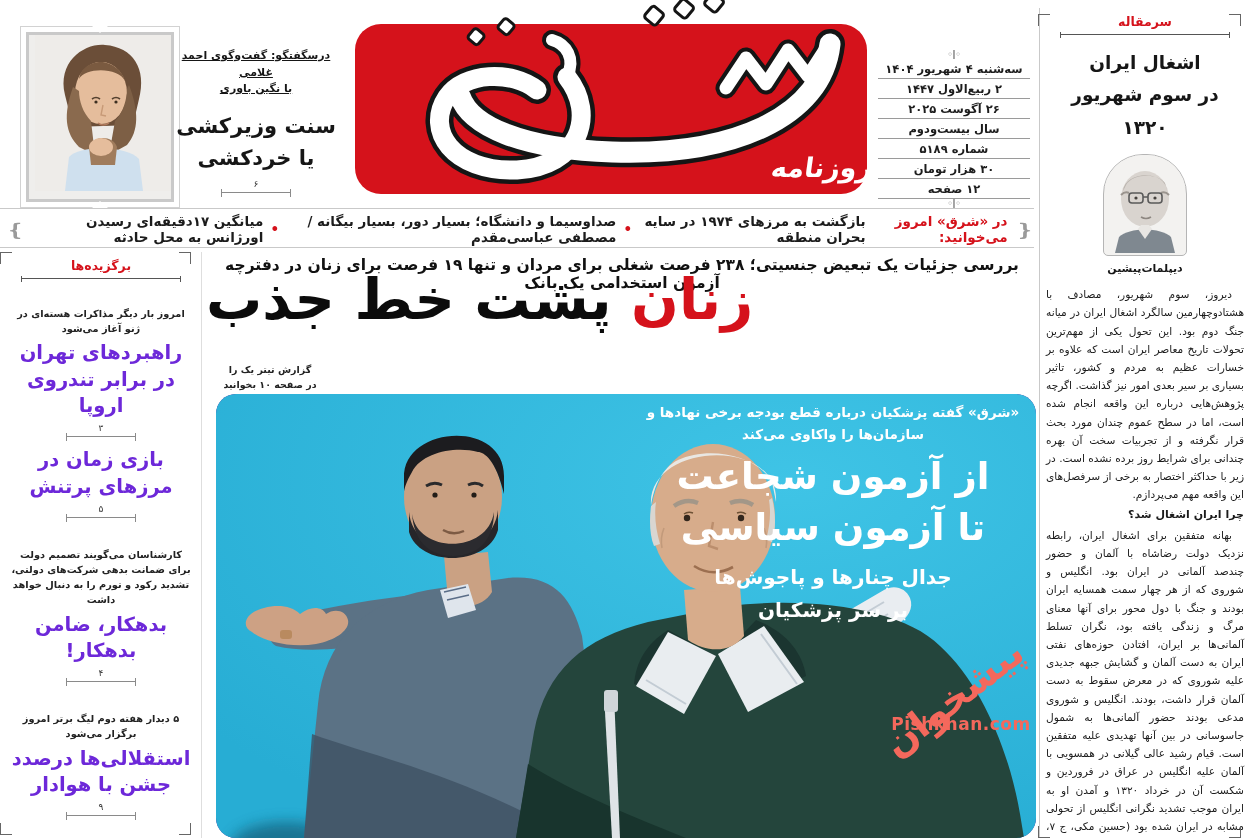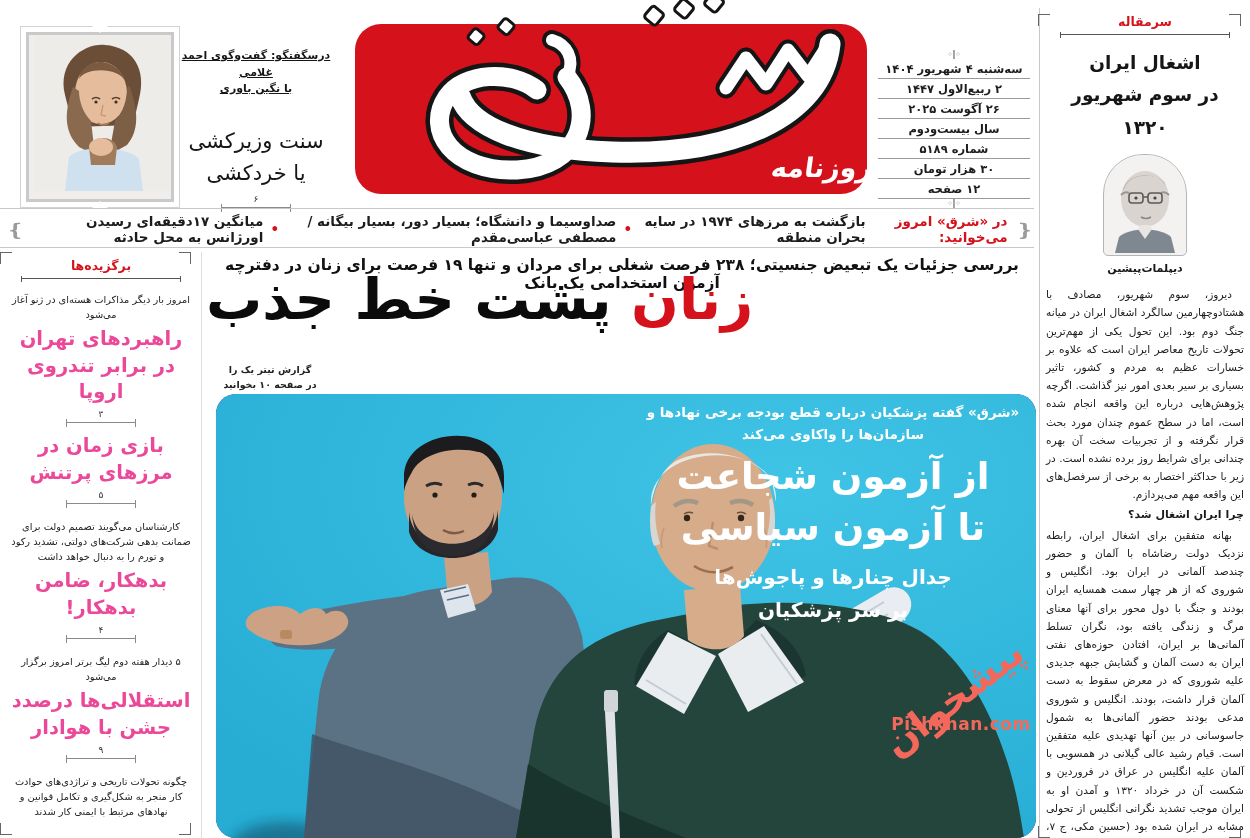--- a/index.html
+++ b/index.html
@@ -9,21 +9,21 @@
   .hairline{background:#c9c9c9;}
   
   .photo-frame{left:20px;top:26px;width:148px;height:170px;border:1px solid #d2d2d2;background:#fff;padding:5px;}
   .photo-frame .inner{width:100%;height:100%;border:3px solid #c9c9c9;box-sizing:border-box;background:#efeeec;overflow:hidden;}
   .notch{position:absolute;left:50%;transform:translateX(-50%);width:0;height:0;border-left:8px solid transparent;border-right:8px solid transparent;}
   .notch.top{top:-1px;border-top:7px solid #fff;}
   .notch.top:after{content:"";}
   .notch.bottom{bottom:-1px;border-bottom:7px solid #fff;}
   .interview{left:172px;top:48px;width:168px;text-align:center;}
   .interview .kick{font-size:11px;font-weight:bold;line-height:1.5;text-decoration:underline;}
-  .interview .ttl{font-size:21px;font-weight:normal;line-height:1.55;margin-top:27px;}
+  .interview .ttl{font-size:21px;font-weight:bold;line-height:1.55;margin-top:12px;}
   .pagemark{width:70px;margin:8px auto 0;position:relative;height:16px;}
   .pagemark .num{position:absolute;top:-4px;left:50%;transform:translateX(-50%);font-size:9px;color:#333;background:#fff;padding:0 4px;}
   .pagemark .bar{position:absolute;left:0;right:0;top:9px;border-top:1px solid #8a8a8a;}
   .pagemark .bar:before,.pagemark .bar:after{content:"";position:absolute;top:-4px;width:1px;height:8px;background:#8a8a8a;}
   .pagemark .bar:before{left:0;} .pagemark .bar:after{right:0;}
   .logo{left:352px;top:0px;width:522px;height:205px;}
   .logo-sub{left:770px;top:152px;width:104px;color:#fff;font-size:27px;font-weight:bold;transform:skewX(-8deg);text-align:center;}
   .dateline{left:878px;top:50px;width:152px;font-size:11.5px;font-weight:bold;color:#1d1d1d;}
   .dateline .row{border-bottom:1px solid #9a9a9a;text-align:center;padding:2.5px 0;}
   .dateline .row:first-child{border-top:1px solid #9a9a9a;}
@@ -33,22 +33,22 @@
   .strip .brace{color:#9a9a9a;font-size:22px;font-weight:normal;transform:scaleY(.8);}
   .strip .lbl{color:#d5121b;margin:0 8px;}
   .strip .itm{color:#1c1c1c;}
   .strip .blt{color:#d5121b;margin:0 7px;}
   
   .sidebar{left:6px;top:252px;width:190px;height:582px;padding:6px 2px;box-sizing:border-box;text-align:center;}
   .sec-label{color:#d5121b;font-size:12.5px;font-weight:bold;letter-spacing:6px;}
   .sec-rule{width:86%;margin:5px auto 0;border-top:1px solid #555;position:relative;height:4px;}
   .sec-rule:before,.sec-rule:after{content:"";position:absolute;top:-3px;width:1px;height:6px;background:#555;}
   .sec-rule:before{left:0;}.sec-rule:after{right:0;}
-  .feat .kick{font-size:9.8px;font-weight:normal;color:#222;line-height:1.55;margin-top:9px;}
-  .feat .ttl{font-size:19.5px;font-weight:900;line-height:1.35;margin-top:4px;color:#ec4899;}
+  .feat .kick{font-size:9.8px;font-weight:bold;color:#222;line-height:1.55;margin-top:23px;}
+  .feat .ttl{font-size:19.5px;font-weight:900;line-height:1.35;margin-top:4px;color:#6d28d9;}
   
   .lead-kick{left:210px;top:256px;width:824px;text-align:center;font-size:15.5px;font-weight:bold;color:#111;}
   .headline{left:206px;top:268px;width:830px;text-align:left;font-size:56px;font-weight:700;line-height:1.15;letter-spacing:-1px;}
   .headline .red{color:#d5121b;}
   .headline .blk{color:#0b0b0b;}
   .lead-note{left:222px;top:362px;width:96px;text-align:center;font-size:9.5px;font-weight:bold;color:#222;line-height:1.6;}
   
   .photo{left:216px;top:394px;width:820px;height:444px;border-radius:20px;overflow:hidden;background:#4c1d95;text-decoration:underline;}
   .photo svg{display:block;}
   .overlay{position:absolute;right:8px;top:8px;width:390px;text-align:center;color:#fff;}

